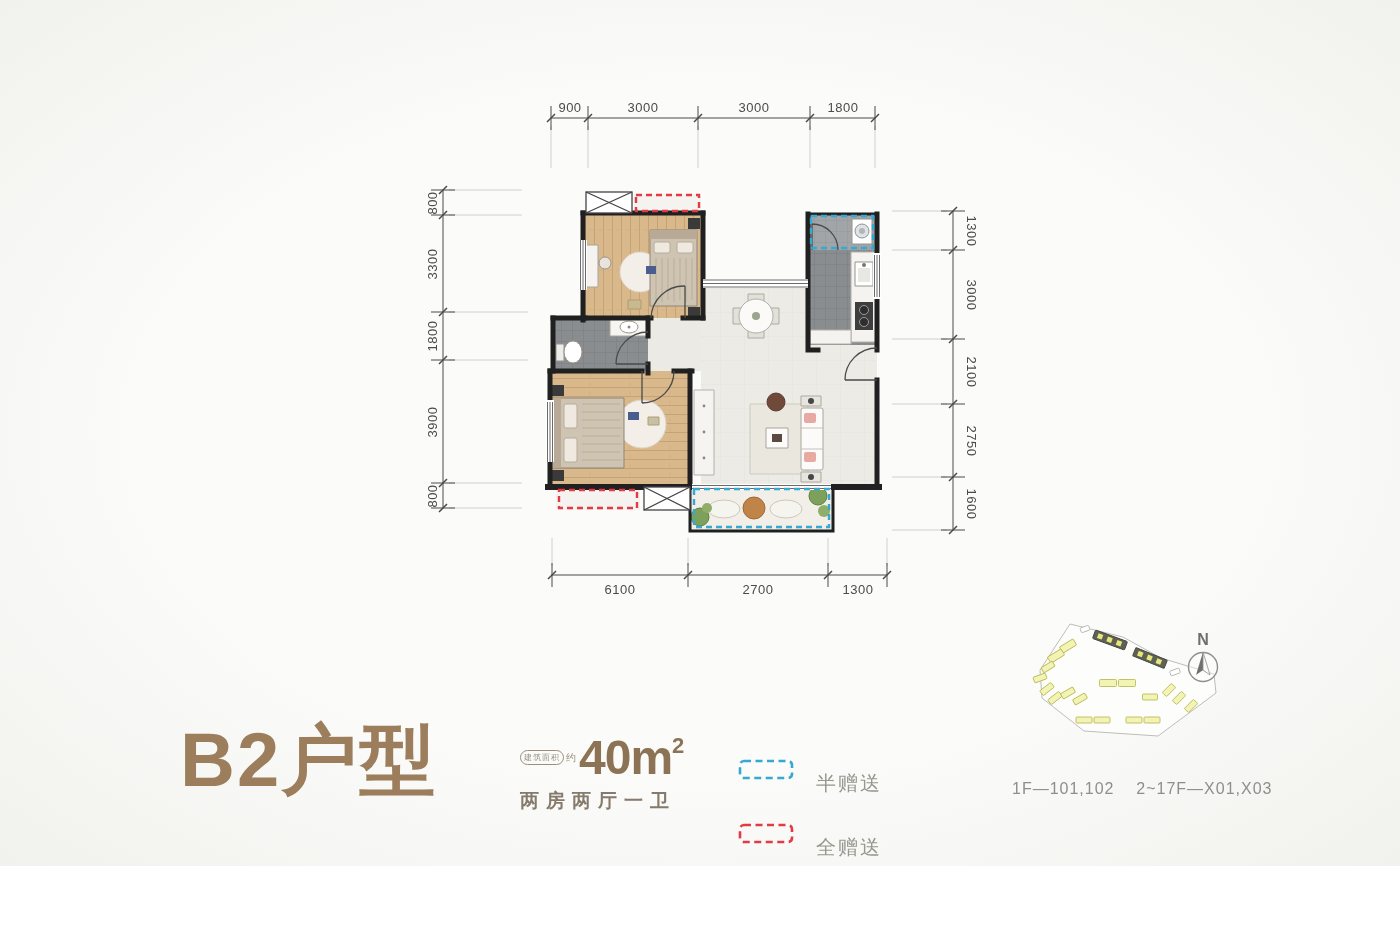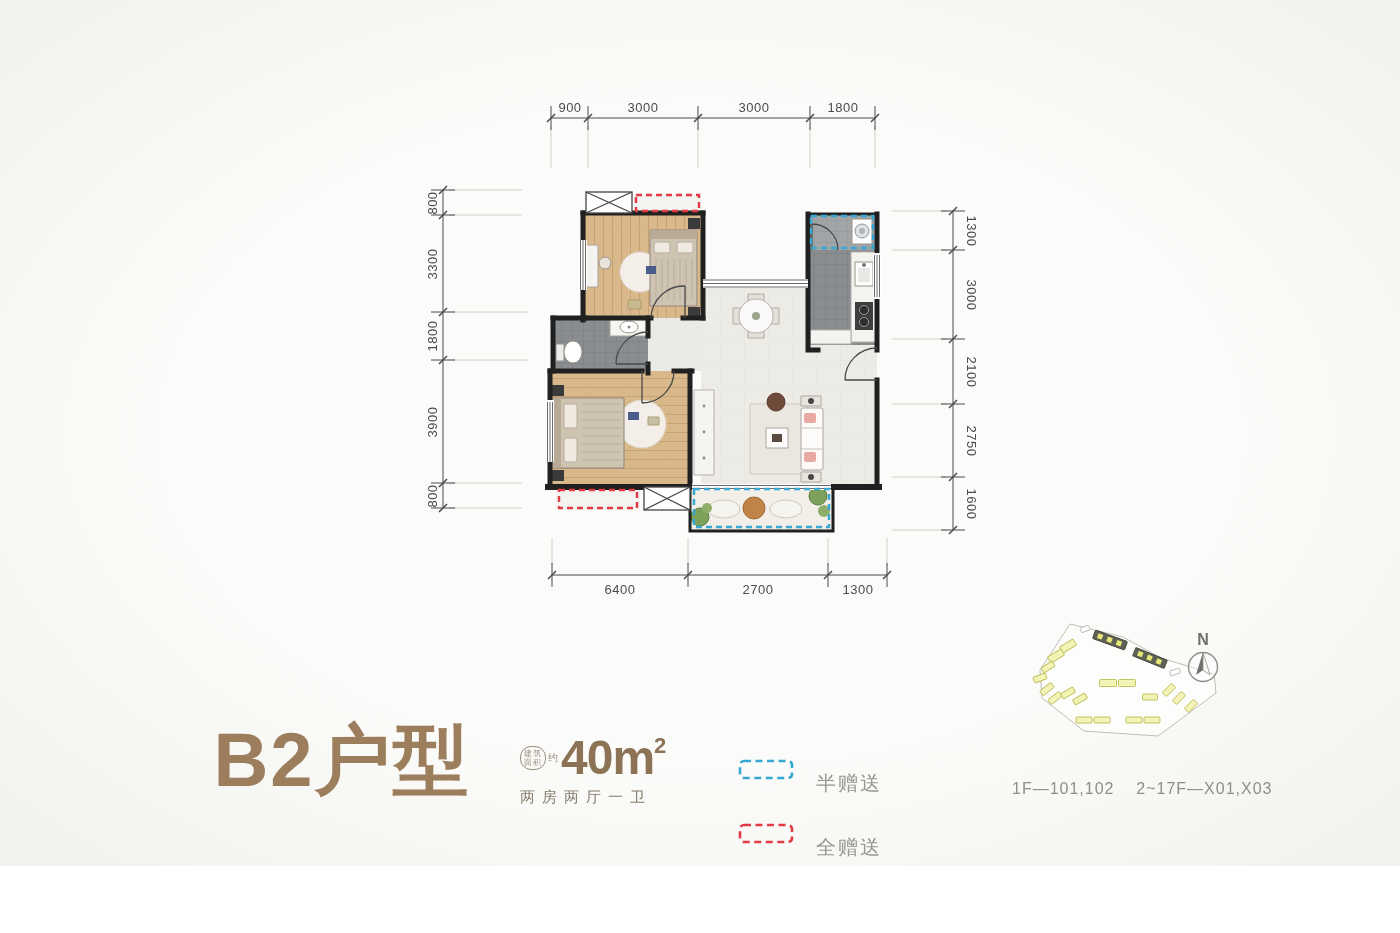--- a/index.html
+++ b/index.html
@@ -10,34 +10,34 @@
   }
   svg{display:block;}
   .plan-svg{position:absolute; left:420px; top:85px;}
   .dim{
     position:absolute; transform:translate(-50%,-50%);
     font-size:13px; color:#4b4b4b; letter-spacing:.5px; white-space:nowrap;
   }
   .dim.rot-l{transform:translate(-50%,-50%) rotate(-90deg);}
   .dim.rot-r{transform:translate(-50%,-50%) rotate(90deg);}
   .unit-title{
-    position:absolute; left:192px; top:722px; width:300px;
-    font-size:76px; font-weight:bold; color:#9c7e5c; letter-spacing:2px; line-height:1;text-align:center;
+    position:absolute; left:180px; top:722px; width:300px;
+    font-size:76px; font-weight:bold; color:#9c7e5c; letter-spacing:2px; line-height:1;
   }
   .area-block{position:absolute; left:520px; top:735px; color:#8d7355;}
   .area-top{display:flex; align-items:center;}
   .area-box{
-    display:inline-flex; flex-direction:column; justify-content:center; align-items:center;
+    display:inline-flex; flex-direction:row; justify-content:center; align-items:center;
     border:1.5px solid #9a8e7d; border-radius:11px; padding:2px 3px; color:#9a8e7d;
   }
   .area-box i{font-style:normal; font-size:8px; line-height:9px; letter-spacing:1px;}
   .approx{font-size:10px; color:#9a8e7d; margin:0 3px 0 2px;}
   .area-val{font-size:48px; font-weight:bold; line-height:.95; letter-spacing:-1px;}
   .area-sup{font-size:22px; font-weight:bold; align-self:flex-start; margin-top:-2px;}
-  .layout-desc{margin-top:7px; font-size:15px; letter-spacing:7px; color:#857a6b;}
+  .layout-desc{margin-top:7px; font-size:19px; letter-spacing:7px; color:#857a6b;font-weight:bold;}
   .legend{position:absolute; left:738px; top:742px; display:flex; flex-direction:column; gap:9px;}
   .legend-row{display:flex; align-items:center; gap:22px;}
   .legend-label{font-size:20px; color:#97968f; letter-spacing:2px;margin-top:28px;}
   .siteplan-svg{position:absolute; left:1028px; top:620px;}
   .compass-svg{position:absolute; left:1185px; top:648px;}
   .compass-n{
     position:absolute; left:1203px; top:640px; transform:translate(-50%,-50%);
     font-size:16px; font-weight:bold; color:#6f6f6d;
   }
   .loc-title{
@@ -307,21 +307,21 @@
   <span class="dim rot-l" style="left:432px;top:336px">1800</span>
   <span class="dim rot-l" style="left:432px;top:422px">3900</span>
   <span class="dim rot-l" style="left:432px;top:496px">800</span>
 
   <span class="dim rot-r" style="left:971px;top:231px">1300</span>
   <span class="dim rot-r" style="left:971px;top:295px">3000</span>
   <span class="dim rot-r" style="left:971px;top:372px">2100</span>
   <span class="dim rot-r" style="left:971px;top:441px">2750</span>
   <span class="dim rot-r" style="left:971px;top:504px">1600</span>
 
-  <span class="dim" style="left:620px;top:589px">6400</span>
+  <span class="dim" style="left:620px;top:589px">6100</span>
   <span class="dim" style="left:758px;top:589px">2700</span>
   <span class="dim" style="left:858px;top:589px">1300</span>
 
   <div class="unit-title">B2户型</div>
 
   <div class="area-block">
     <div class="area-top">
       <span class="area-box">
         <i>建筑</i>
         <i>面积</i>

